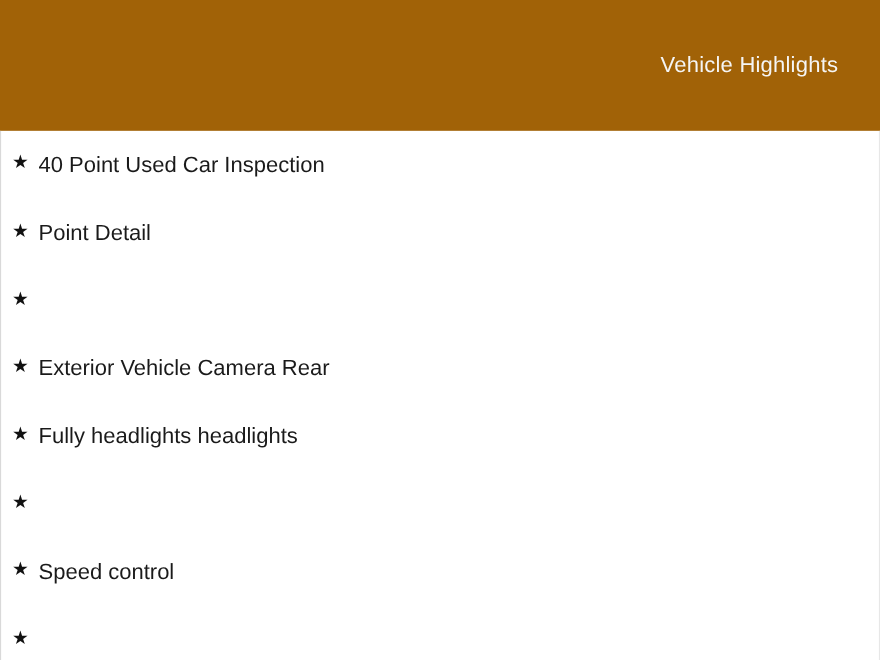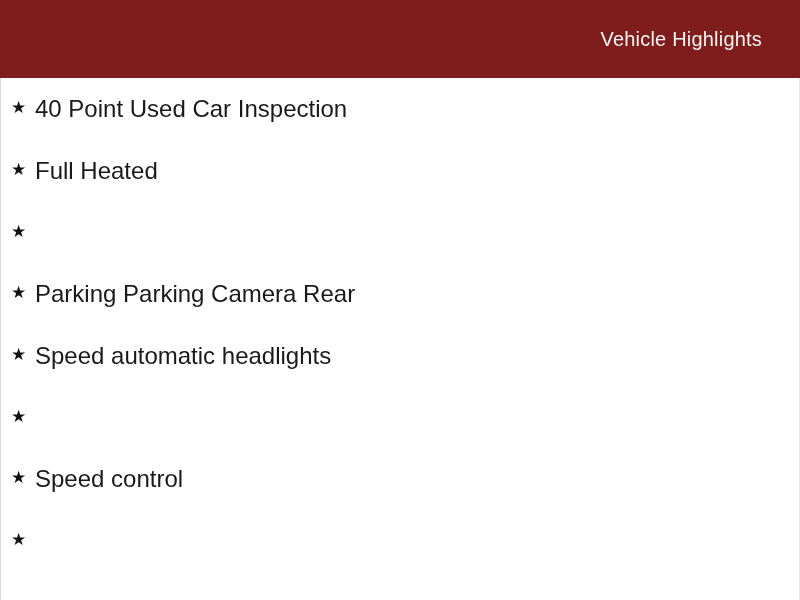--- a/index.html
+++ b/index.html
@@ -13,22 +13,22 @@
     font-family: "Liberation Sans", "DejaVu Sans", sans-serif;
     overflow: hidden;
   }
   .page {
     width: 800px;
     height: 600px;
     display: flex;
     flex-direction: column;
   }
   .header {
-    height: 78px;
-    background: #7f1d1d;
+    height: 119px;
+    background: #a16207;
     display: flex;
     align-items: center;
     justify-content: flex-end;
     padding-right: 38px;
     box-sizing: border-box;
     flex: 0 0 auto;
   }
   .header-title {
     color: #f5f5f5;
     font-size: 20px;
@@ -57,21 +57,21 @@
     font-family: "DejaVu Sans", sans-serif;
     font-size: 17px;
     color: #111111;
     width: 15px;
     flex: 0 0 auto;
     margin-right: 9px;
     line-height: 1;
     transform: translateY(-1px);
   }
   .item-label {
-    font-size: 24px;
+    font-size: 20px;
     color: #1a1a1a;
     line-height: 1;
   }
 </style>
 </head>
 <body>
 
 <div class="page">
 
   <div class="header">
@@ -79,32 +79,32 @@
   </div>
 
   <div class="content">
     <ul class="highlight-list">
       <li>
         <span class="star-icon">★</span>
         <span class="item-label">40 Point Used Car Inspection</span>
       </li>
       <li>
         <span class="star-icon">★</span>
-        <span class="item-label">Full Heated</span>
+        <span class="item-label">Point Detail</span>
       </li>
       <li>
         <span class="star-icon">★</span>
       </li>
       <li>
         <span class="star-icon">★</span>
-        <span class="item-label">Parking Parking Camera Rear</span>
+        <span class="item-label">Exterior Vehicle Camera Rear</span>
       </li>
       <li>
         <span class="star-icon">★</span>
-        <span class="item-label">Speed automatic headlights</span>
+        <span class="item-label">Fully headlights headlights</span>
       </li>
       <li>
         <span class="star-icon">★</span>
       </li>
       <li>
         <span class="star-icon">★</span>
         <span class="item-label">Speed control</span>
       </li>
       <li>
         <span class="star-icon">★</span>

